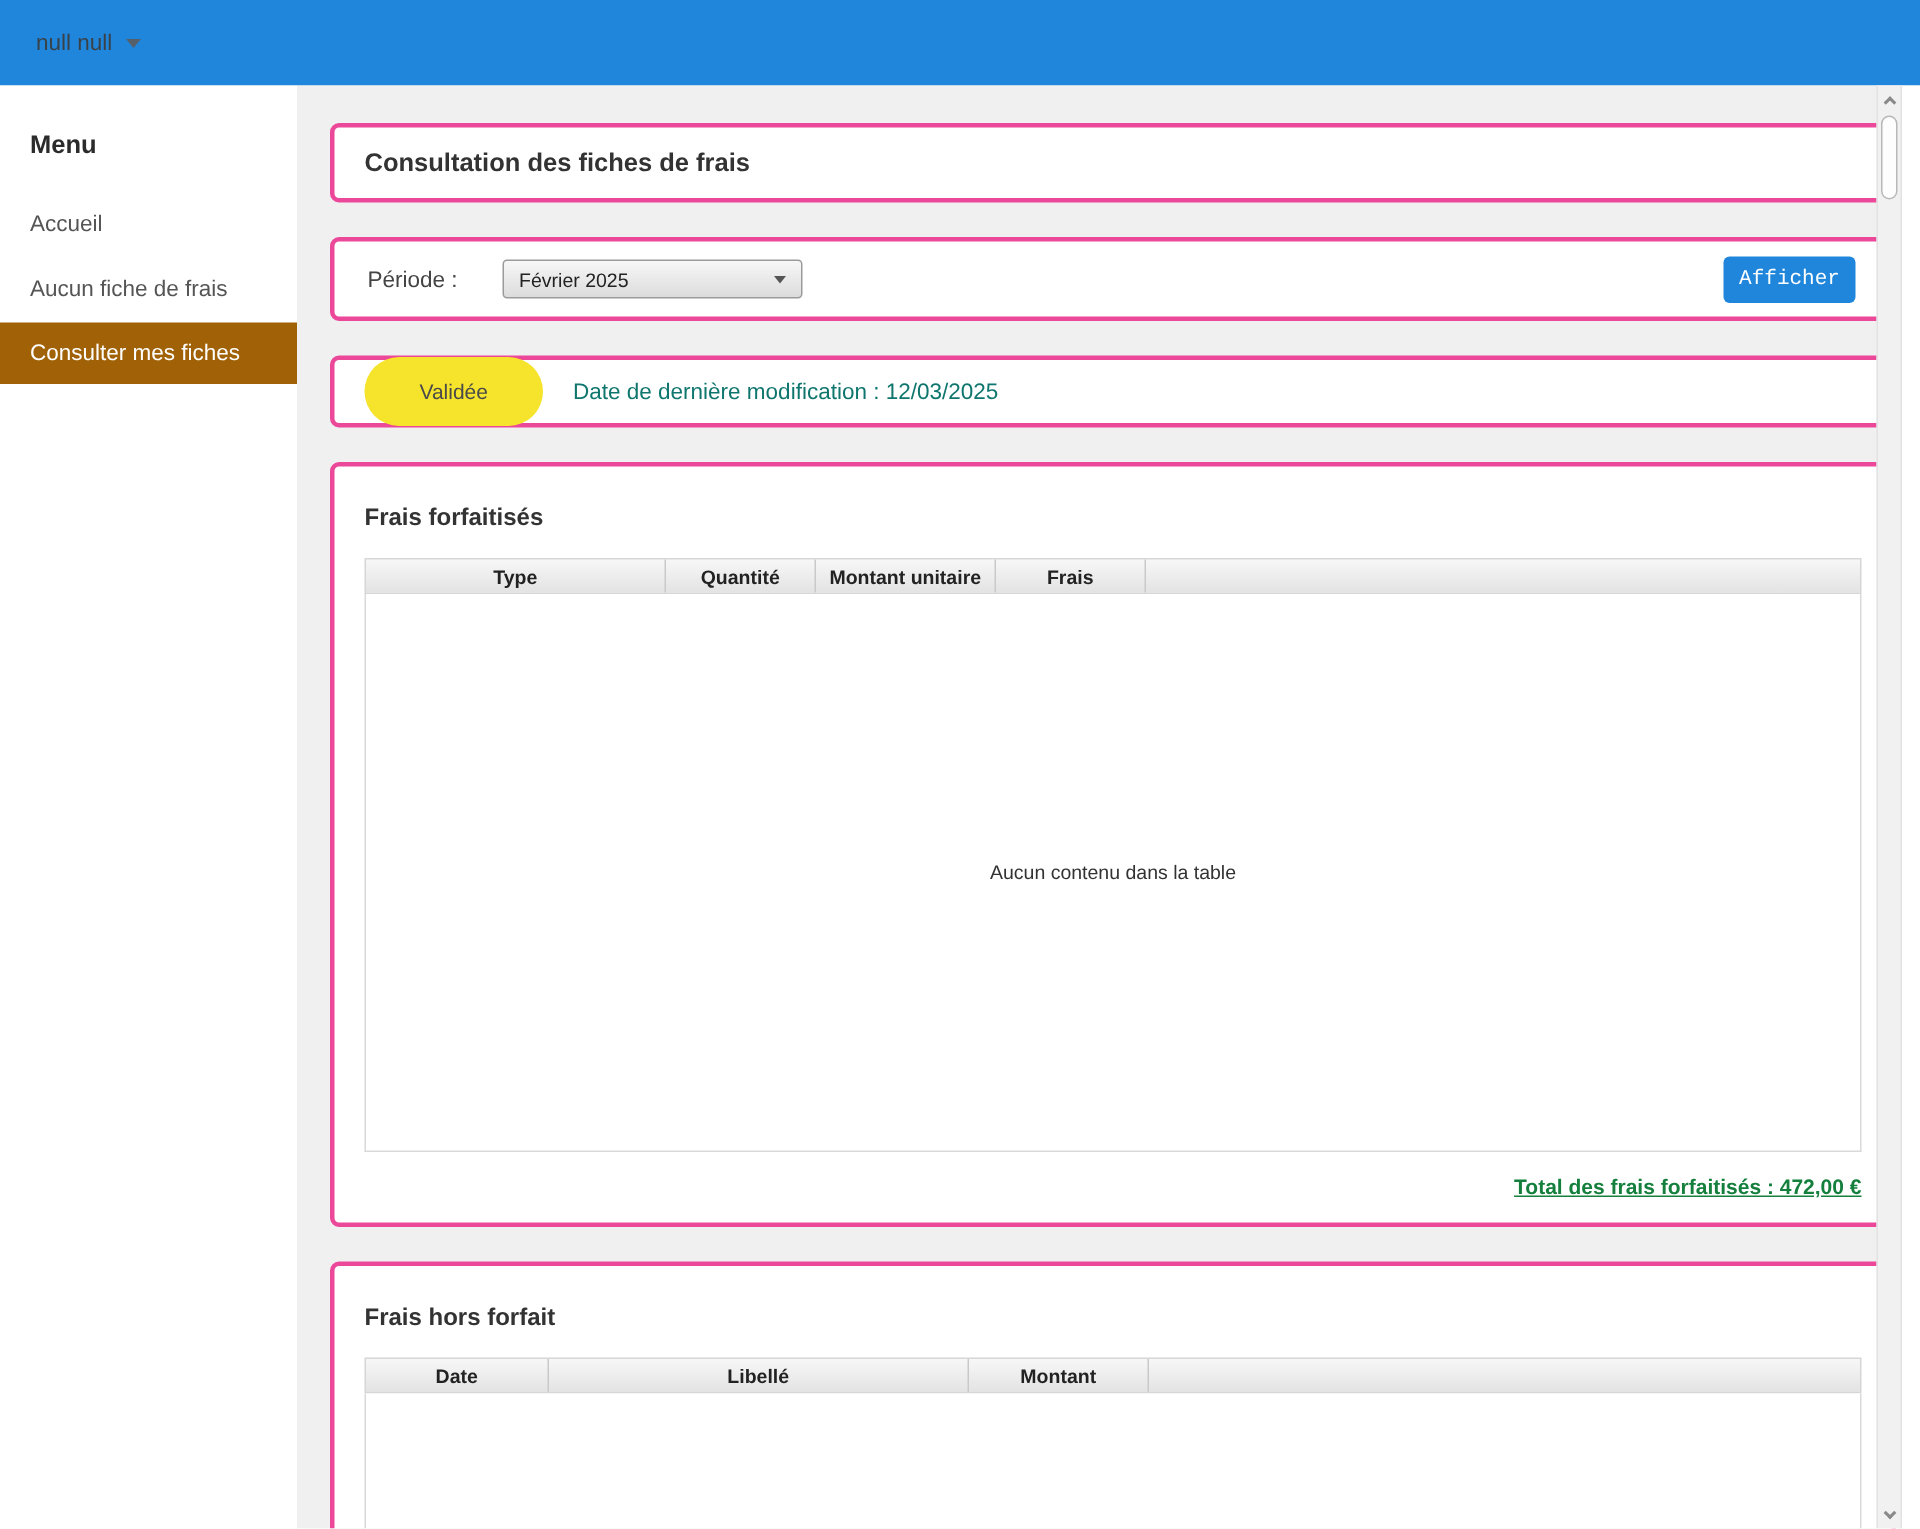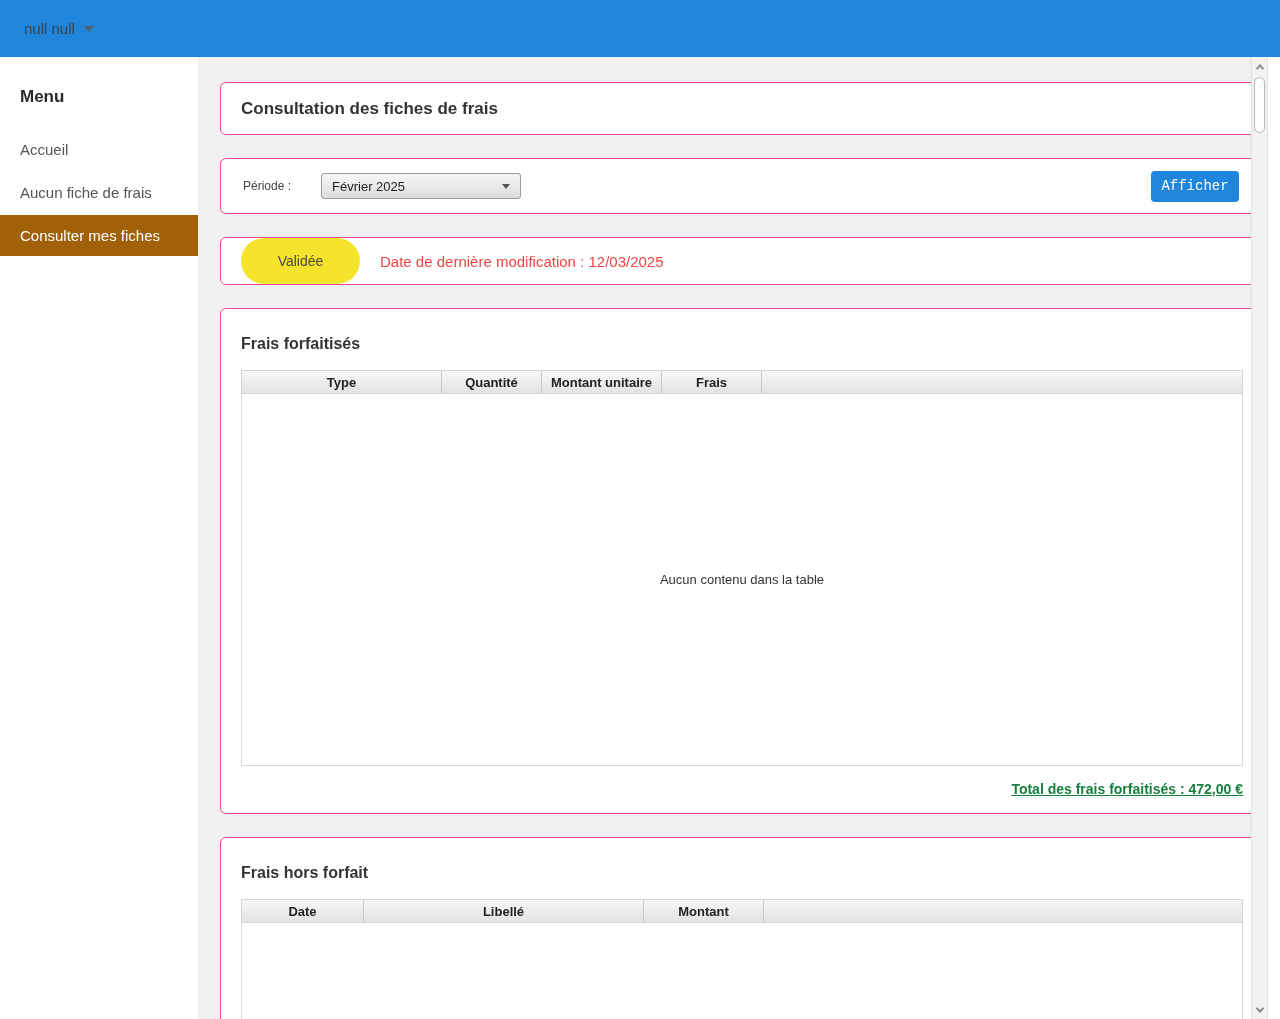--- a/index.html
+++ b/index.html
@@ -53,29 +53,29 @@
   .side-item.active { background: #a16207; color: #fff; }
 
   .main {
     flex: 1;
     background: #f0f0f0;
     padding: 25px 4px 0 22px;
     overflow: hidden;
   }
   .card {
     background: #fff;
-    border: 1px solid #ec4899;
+    border: 3px solid #ec4899;
     border-radius: 6px;
     margin-bottom: 23px;
   }
   .title-card { height: 53px; display: flex; align-items: center; padding: 0 20px; }
   .page-title { font-size: 17px; font-weight: bold; color: #333; margin: 0; }
 
   .filter-card { height: 56px; display: flex; align-items: center; padding: 0 24px 0 22px; }
-  .filter-label { font-size: 12px; color: #444; margin-right: 30px; }
+  .filter-label { font-size: 15px; color: #444; margin-right: 30px; }
   .select-control {
     width: 200px; height: 26px;
     border: 1px solid #9b9b9b; border-radius: 3px;
     background: linear-gradient(#f7f7f7, #dcdcdc);
     display: flex; align-items: center; justify-content: space-between;
     padding: 0 10px; font-size: 13px; color: #222; cursor: pointer;
   }
   .select-caret {
     width: 0; height: 0;
     border-left: 4px solid transparent; border-right: 4px solid transparent;
@@ -92,21 +92,21 @@
   .status-card { height: 48px; display: flex; align-items: center; }
   .status-badge {
     margin-left: 20px;
     min-width: 119px; height: 46px;
     border-radius: 23px;
     background: #F6E32B;
     display: flex; align-items: center; justify-content: center;
     font-size: 14px; color: #4a4a4a;
     padding: 0 24px;
   }
-  .mod-date { margin-left: 20px; font-size: 15px; color: #ef4444; }
+  .mod-date { margin-left: 20px; font-size: 15px; color: #0f766e; }
 
   .table-card { padding: 20px 20px 16px; }
   .section-title { font-size: 16px; font-weight: bold; color: #333; margin: 6px 0 17px; }
   .thead {
     display: flex; height: 24px;
     background: linear-gradient(#f7f7f7, #e3e3e3);
     border: 1px solid #d6d6d6;
   }
   .th {
     display: flex; align-items: center; justify-content: center;

